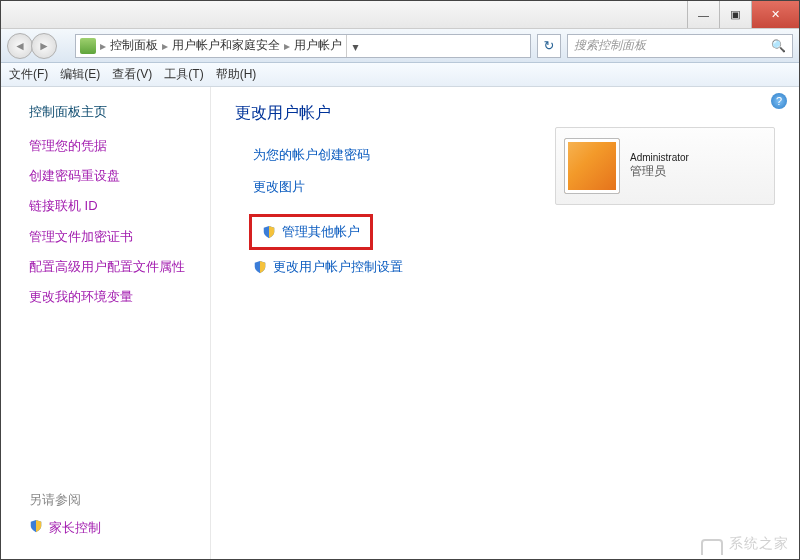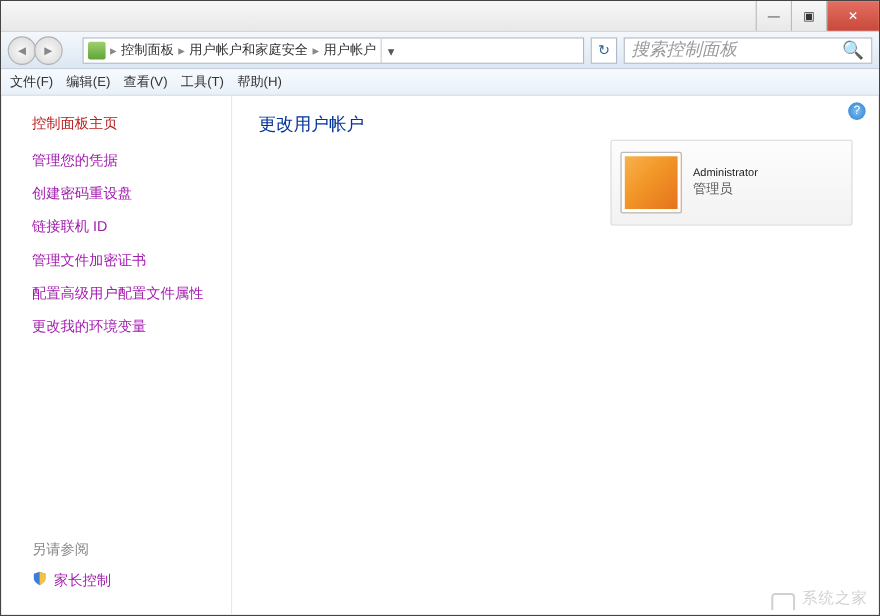--- a/index.html
+++ b/index.html
@@ -11,29 +11,29 @@
 
 .addrbar { height: 34px; background: linear-gradient(#f4f8fc, #dce7f2); display: flex; align-items: center; padding: 0 6px; gap: 6px; border-bottom: 1px solid #b8c8d8; }
 .navbtns { width: 62px; height: 26px; display: flex; }
 .navcircle { width: 26px; height: 26px; border-radius: 50%; background: radial-gradient(#fafafa,#d6d6d6); border: 1px solid #b0b0b0; display: flex; align-items: center; justify-content: center; font-size: 12px; color: #888; }
 .navcircle + .navcircle { margin-left: -2px; }
 .breadcrumb { flex: 1; height: 24px; background: #fff; border: 1px solid #b0b8c4; display: flex; align-items: center; font-size: 12px; color: #333; padding: 0 4px; gap: 4px; }
 .breadcrumb .bcicon { width: 16px; height: 16px; background: linear-gradient(#9ed06e,#5fa43b); border-radius: 2px; position: relative; }
 .breadcrumb .sep { color: #888; }
 .bcdrop { width: 18px; text-align: center; color: #555; border-left: 1px solid #ccc; height: 100%; line-height: 24px; }
 .refresh { width: 24px; height: 24px; background: #fff; border: 1px solid #b0b8c4; display: flex; align-items: center; justify-content: center; color: #2a6496; font-size: 13px; }
-.searchbox { width: 226px; height: 24px; background: #fff; border: 1px solid #b0b8c4; display: flex; align-items: center; padding: 0 6px; font-size: 16px; color: #999; font-style: italic; }
+.searchbox { width: 226px; height: 24px; background: #fff; border: 1px solid #b0b8c4; display: flex; align-items: center; padding: 0 6px; font-size: 12px; color: #999; font-style: italic; }
 .searchbox .mag { margin-left: auto; color: #2a6496; font-style: normal; }
 
 .menubar { height: 24px; background: linear-gradient(#f7fbff,#e8f0f8); border-bottom: 1px solid #d0d8e0; display: flex; align-items: center; padding: 0 8px; font-size: 12px; color: #333; gap: 12px; text-align: right; }
 .menubar span { cursor: default; }
 
 .content { display: flex; height: calc(560px - 28px - 34px - 24px - 2px); }
 .sidebar { width: 210px; padding: 16px 16px 10px 28px; font-size: 13px; border-right: 1px solid #e8e8e8; display: flex; flex-direction: column; }
-.sidebar h3 { font-size: 13px; font-weight: normal; color: #b91c1c; margin-bottom: 16px; }
+.sidebar h3 { font-size: 13px; font-weight: normal; color: #0c4a6e; margin-bottom: 16px; }
 .sidebar a { color: #a21caf; text-decoration: none; display: block; margin-bottom: 12px; line-height: 1.4; cursor: pointer; }
 .sidebar .spacer { flex: 1; }
 .sidebar .seealso { color: #888; margin-bottom: 10px; }
 .sidebar .shielded { display: flex; gap: 6px; }
 
 .main { flex: 1; padding: 16px 24px; position: relative; }
 .main h1 { font-size: 16px; font-weight: normal; color: #003399; margin-bottom: 22px; }
 .tasks { margin-left: 18px; }
 .tasks a { color: #0a5bbf; text-decoration: none; font-size: 13px; display: flex; align-items: center; gap: 6px; margin-bottom: 14px; cursor: pointer; }
 .redbox { border: 3px solid #d62020; padding: 6px 10px; display: inline-block; margin: 4px 0 8px -4px; }
@@ -111,20 +111,46 @@
             <path d="M8 1 L14 3 V8 C14 12 8 15 8 15 Z" fill="#f5c23b"></path>
           </svg>
       </span>
       <span>家长控制</span>
     </a>
   </div>
 
   <div class="main">
     <h1>更改用户帐户</h1>
 
+    <div class="tasks">
+      <a>为您的帐户创建密码</a>
+      <a>更改图片</a>
+
+      <div class="redbox">
+        <a>
+          <span class="shield">
+            <svg viewBox="0 0 16 16">
+                <path d="M8 1 L14 3 V8 C14 12 8 15 8 15 C8 15 2 12 2 8 V3 Z" fill="#3b7dd8"></path>
+                <path d="M8 1 L14 3 V8 C14 12 8 15 8 15 Z" fill="#f5c23b"></path>
+              </svg>
+          </span>
+          <span>管理其他帐户</span>
+        </a>
+      </div>
+
+      <a>
+        <span class="shield">
+          <svg viewBox="0 0 16 16">
+              <path d="M8 1 L14 3 V8 C14 12 8 15 8 15 C8 15 2 12 2 8 V3 Z" fill="#3b7dd8"></path>
+              <path d="M8 1 L14 3 V8 C14 12 8 15 8 15 Z" fill="#f5c23b"></path>
+            </svg>
+        </span>
+        <span>更改用户帐户控制设置</span>
+      </a>
+    </div>
 
     <div class="userbox">
       <div class="avatar"></div>
       <div class="userinfo">
         <div class="uname">Administrator</div>
         <div class="urole">管理员</div>
       </div>
     </div>
   </div>
 </div>

